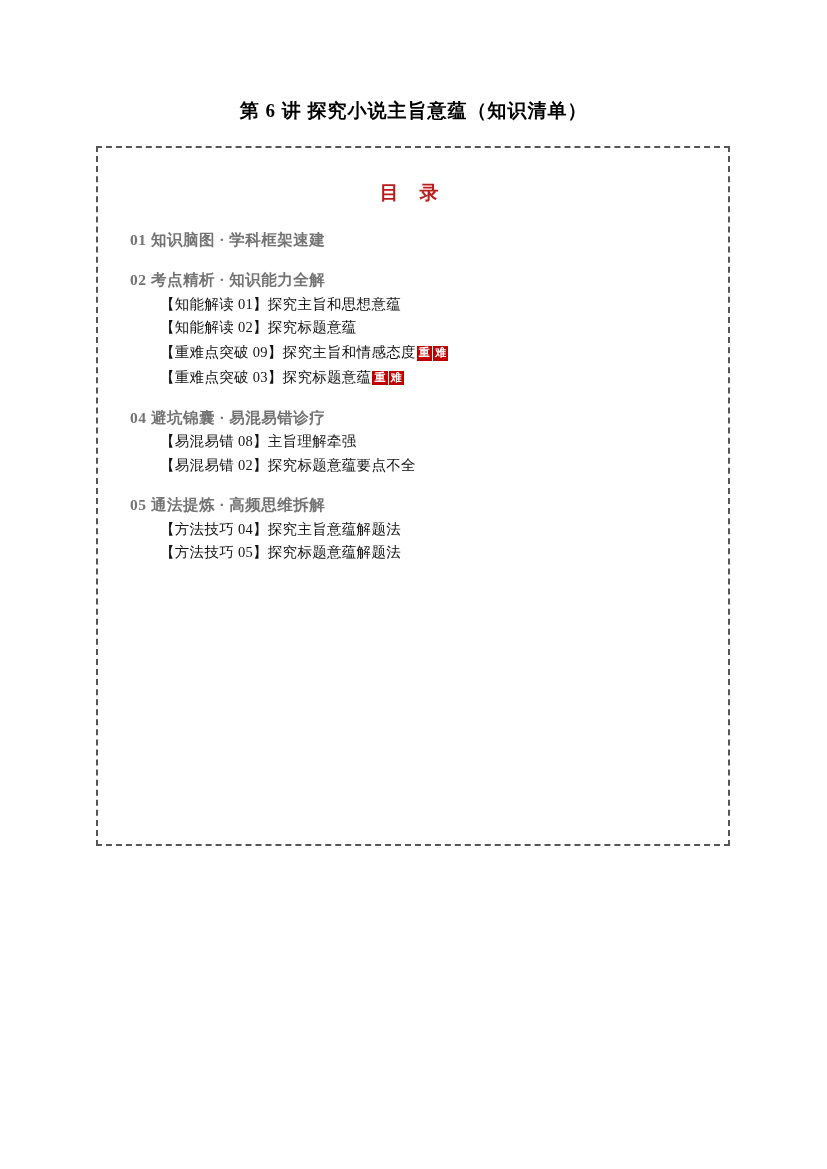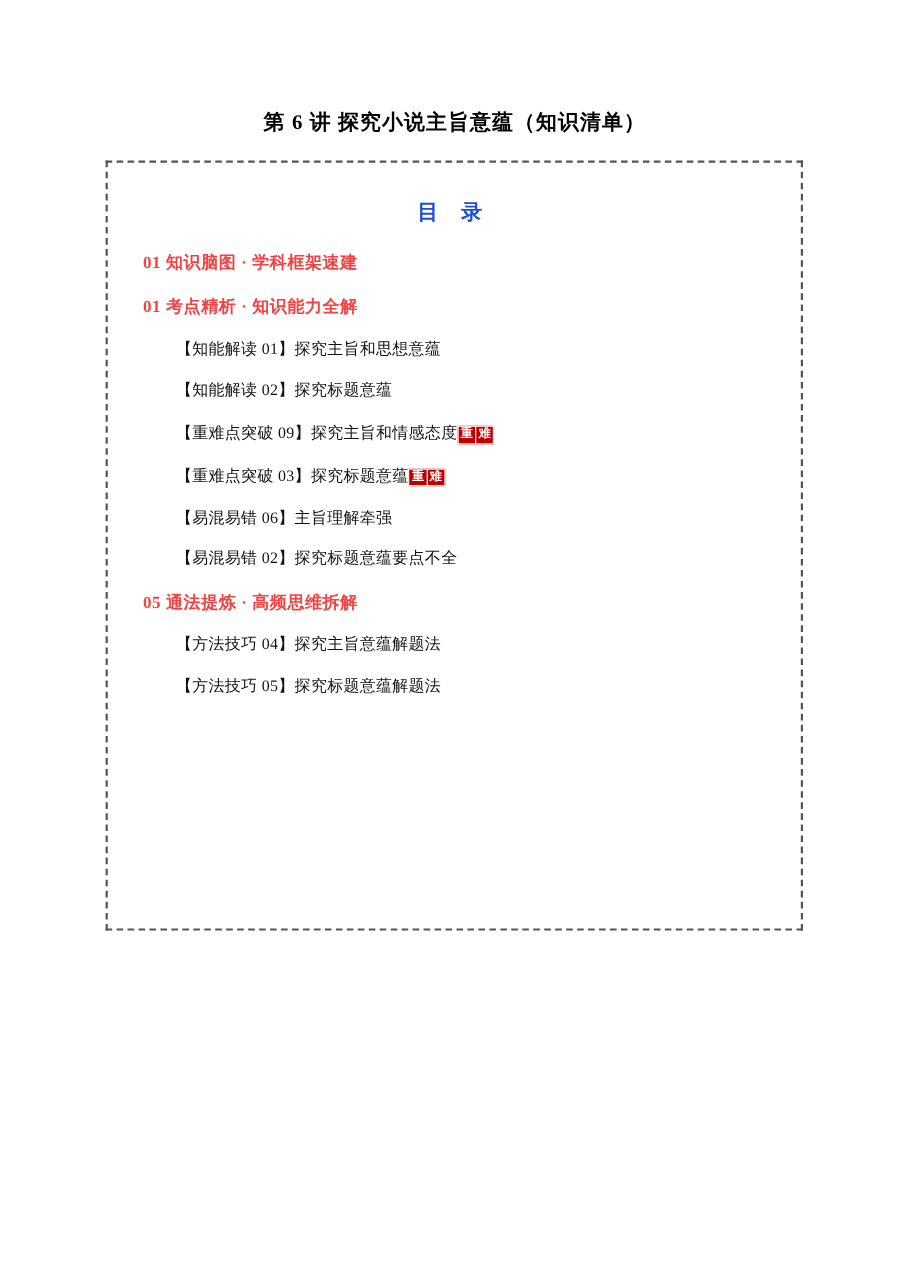--- a/index.html
+++ b/index.html
@@ -40,44 +40,44 @@
     height: 700px;
     border: 2px dashed #555555;
     box-sizing: border-box;
     background: #ffffff;
   }
   .toc-heading {
     text-align: center;
     margin-top: 32px;
     font-size: 19px;
     font-weight: bold;
-    color: #1d4ed8;
+    color: #b91c1c;
     letter-spacing: 8px;
     font-family: "Liberation Serif", "DejaVu Serif", serif;
   }
   .toc-list {
     margin: 22px 0 0 0;
     padding: 0;
     list-style: none;
   }
   .section-row {
     font-size: 15.5px;
-    color: #ef4444;
+    color: #737373;
     font-weight: bold;
     padding: 0 0 0 32px;
     margin-top: 17px;
     line-height: 1.5;
     letter-spacing: 0.5px;
     font-family: "Liberation Serif", "DejaVu Serif", serif;
   }
   .sub-row {
     font-size: 14.5px;
     color: #111111;
     padding: 0 0 0 62px;
-    margin-top: 16px;
+    margin-top: 2px;
     line-height: 1.5;
     letter-spacing: 0.3px;
     font-family: "Liberation Serif", "DejaVu Serif", serif;
     display: block;
   }
   .sub-row .sub-text {
     display: inline;
   }
   .tag-group {
     display: inline-block;
@@ -106,26 +106,27 @@
 <body>
 
 <div class="page">
 
   <div class="doc-title">第 6 讲 探究小说主旨意蕴（知识清单）</div>
 
   <div class="toc-box">
     <div class="toc-heading">目  录</div>
     <ul class="toc-list" id="toc-list">
         <li class="section-row"><span class="sub-text">01 知识脑图 · 学科框架速建</span></li>
-        <li class="section-row"><span class="sub-text">01 考点精析 · 知识能力全解</span></li>
+        <li class="section-row"><span class="sub-text">02 考点精析 · 知识能力全解</span></li>
         <li class="sub-row"><span class="sub-text">【知能解读 01】探究主旨和思想意蕴</span></li>
         <li class="sub-row"><span class="sub-text">【知能解读 02】探究标题意蕴</span></li>
         <li class="sub-row"><span class="sub-text">【重难点突破 09】探究主旨和情感态度</span><span class="tag-group"><span class="tag">重</span><span class="tag tag-nan">难</span></span></li>
         <li class="sub-row"><span class="sub-text">【重难点突破 03】探究标题意蕴</span><span class="tag-group"><span class="tag">重</span><span class="tag tag-nan">难</span></span></li>
-        <li class="sub-row"><span class="sub-text">【易混易错 06】主旨理解牵强</span></li>
+        <li class="section-row"><span class="sub-text">04 避坑锦囊 · 易混易错诊疗</span></li>
+        <li class="sub-row"><span class="sub-text">【易混易错 08】主旨理解牵强</span></li>
         <li class="sub-row"><span class="sub-text">【易混易错 02】探究标题意蕴要点不全</span></li>
         <li class="section-row"><span class="sub-text">05 通法提炼 · 高频思维拆解</span></li>
         <li class="sub-row"><span class="sub-text">【方法技巧 04】探究主旨意蕴解题法</span></li>
         <li class="sub-row"><span class="sub-text">【方法技巧 05】探究标题意蕴解题法</span></li>
       </ul>
   </div>
 
 </div>
 
 </body></html>

